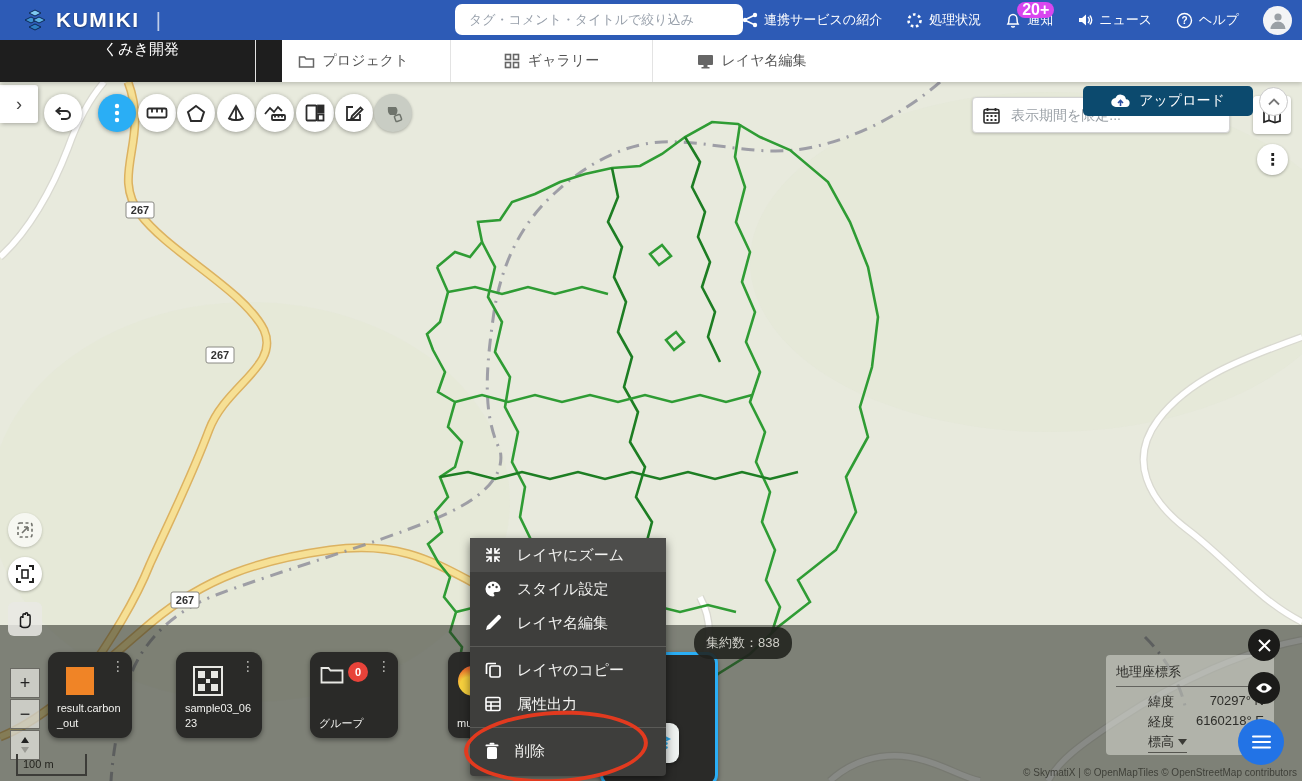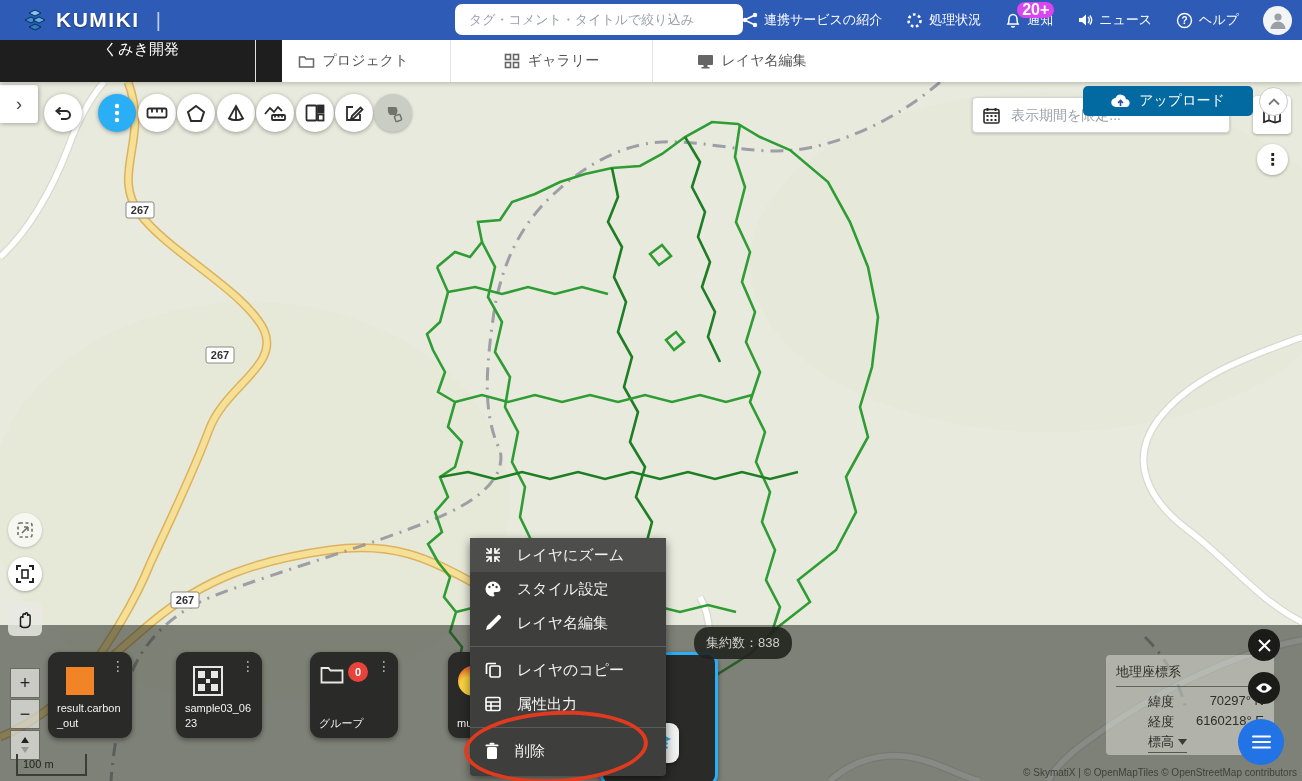--- a/index.html
+++ b/index.html
@@ -17,21 +17,21 @@
   .hmenu{position:absolute;right:10px;top:0;height:40px;display:flex;align-items:center;gap:24px;}
   .hmenu-item{display:flex;align-items:center;gap:6px;color:#fff;font-size:13px;cursor:pointer;position:relative;}
   .hbadge{position:absolute;top:-9px;left:12px;background:#d946ef;color:#fff;font-size:16px;font-weight:bold;border-radius:9px;padding:0 5px;line-height:1;}
   .avatar{width:29px;height:29px;border-radius:50%;background:#f3f4f6;display:flex;align-items:center;justify-content:center;}
 
   
   .nav{position:absolute;left:0;top:40px;width:1302px;height:42px;background:#fff;box-shadow:0 2px 4px rgba(0,0,0,.18);z-index:29;}
   .tab-active{position:absolute;left:0;top:0;width:282px;height:42px;background:#1e1e1e;color:#fff;display:flex;justify-content:center;font-size:15px;cursor:pointer;}
   .tab{position:absolute;top:0;height:42px;display:flex;align-items:center;justify-content:center;gap:8px;color:#555;font-size:14px;border-left:1px solid #e3e3e3;cursor:pointer;box-sizing:border-box;}
   .tab:last-of-type{border-right:1px solid #e3e3e3;}
-  .upload-btn{position:absolute;left:1083px;top:46px;width:170px;height:30px;background:#0369a1;border-radius:5px;color:#fff;font-size:14px;display:flex;align-items:center;justify-content:center;gap:9px;cursor:pointer;}
+  .upload-btn{position:absolute;left:1083px;top:46px;width:170px;height:30px;background:#0c4a6e;border-radius:5px;color:#fff;font-size:14px;display:flex;align-items:center;justify-content:center;gap:9px;cursor:pointer;}
   .collapse-btn{position:absolute;left:1259px;top:47px;width:27px;height:27px;border-radius:50%;background:#fff;border:1px solid #c9c9c9;display:flex;align-items:center;justify-content:center;cursor:pointer;color:#666;}
 
   
   .map-svg{position:absolute;left:0;top:82px;z-index:1;}
   .dark-overlay{position:absolute;left:0;top:625px;width:1302px;height:156px;background:rgba(38,41,34,.55);z-index:2;}
 
   
   .circle-btn{position:absolute;width:38px;height:38px;border-radius:50%;background:#fff;box-shadow:0 1px 4px rgba(0,0,0,.35);display:flex;align-items:center;justify-content:center;color:#2b2b2b;cursor:pointer;z-index:10;}
   .circle-btn.active{background:#2aaef5;color:#fff;}
   .circle-btn.disabled{background:#c9cdc4;color:#6f746c;box-shadow:0 1px 3px rgba(0,0,0,.25);}

